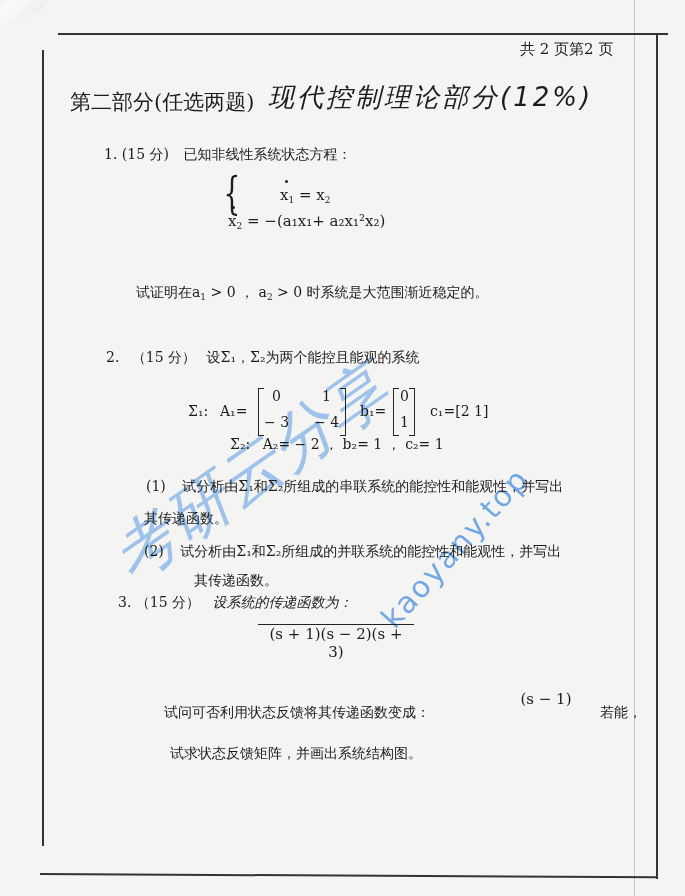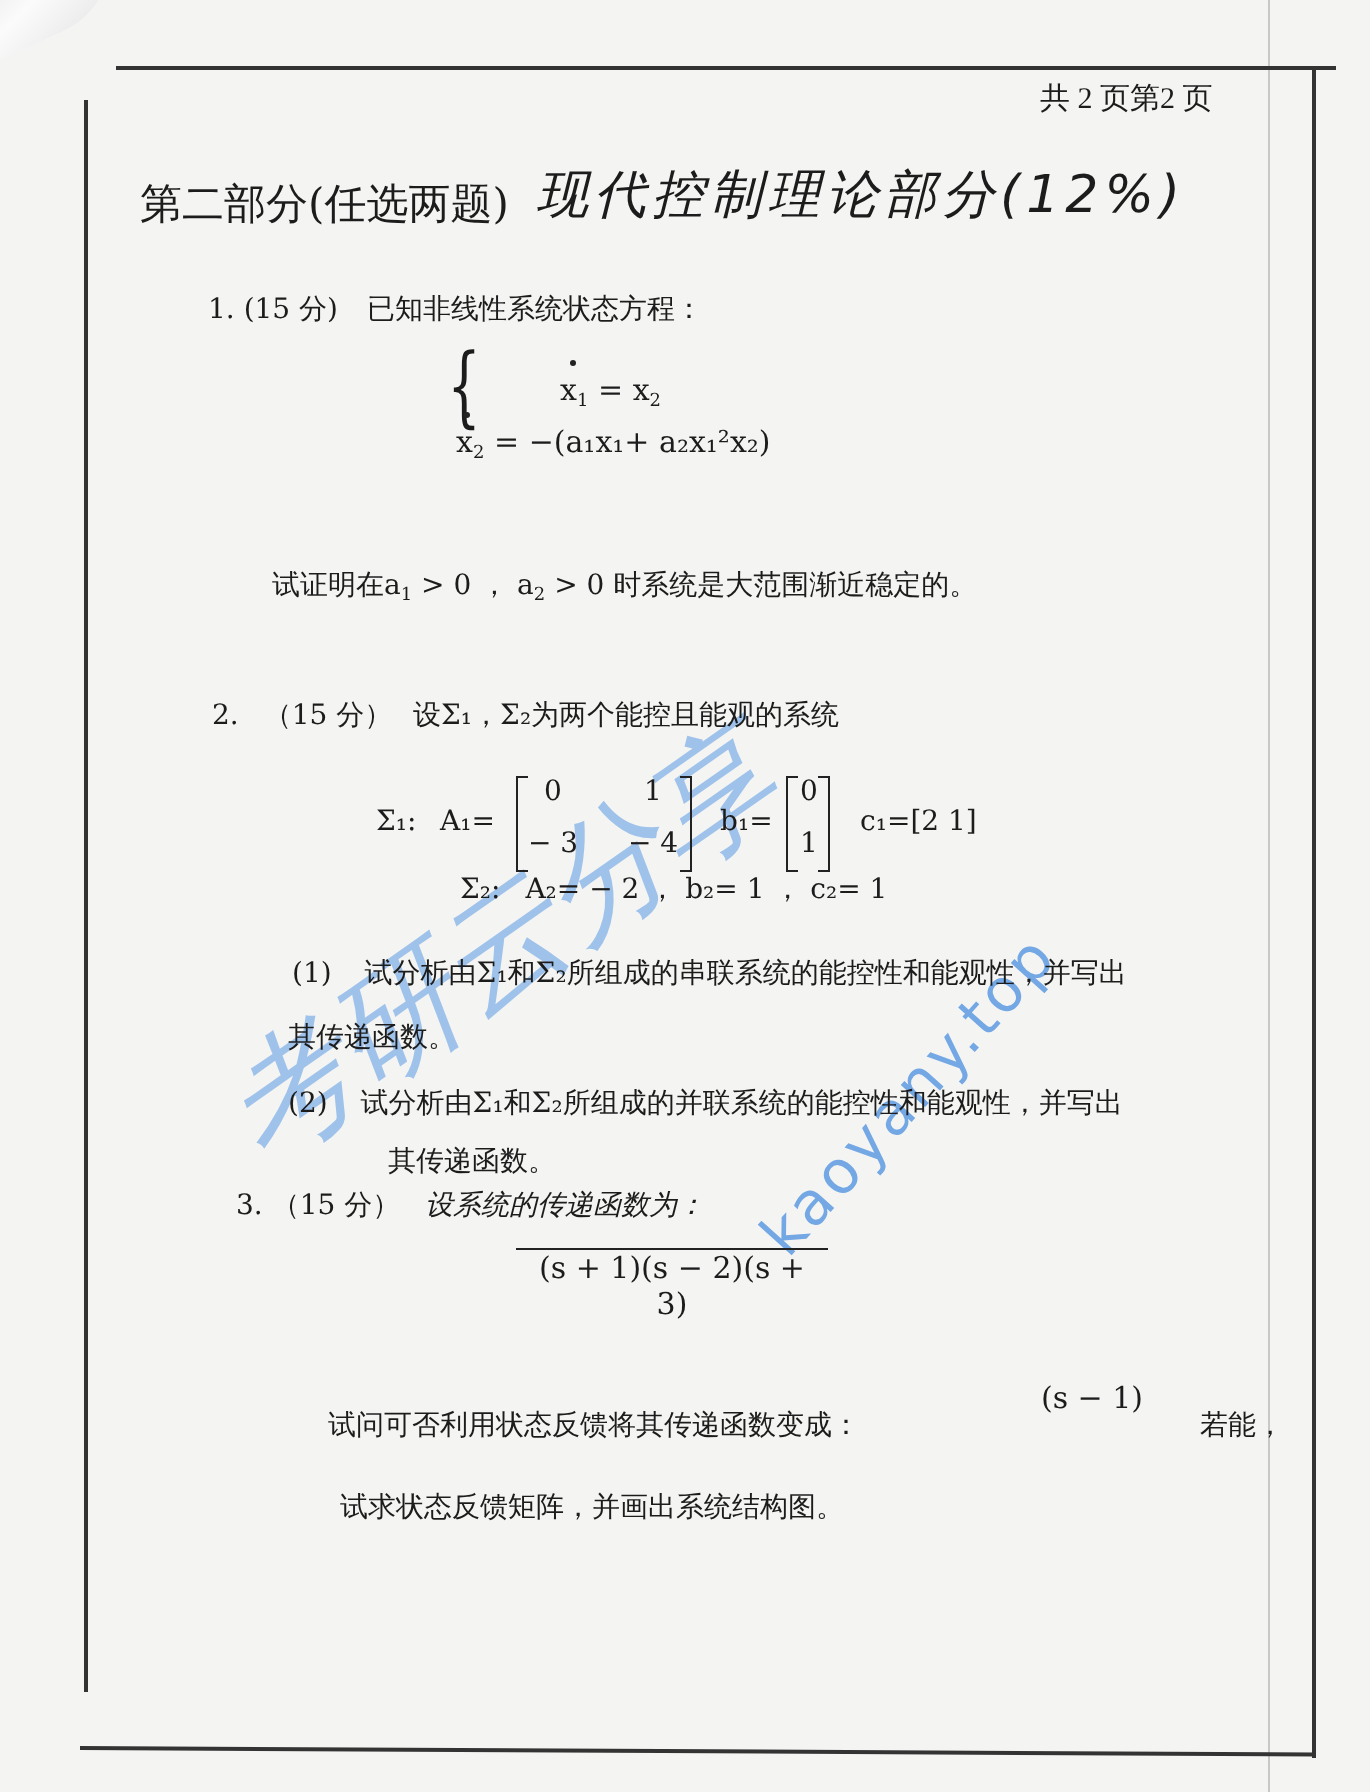--- a/index.html
+++ b/index.html
@@ -14,21 +14,21 @@
     background:linear-gradient(160deg,#d8d8d6 0%,#fbfbfb 60%,#e6e6e6 100%);
     transform:rotate(-25deg); border-radius:0 0 40px 0;
   }
   .frame-top { position:absolute; left:58px; top:33px; width:610px; height:0; border-top:2px solid #333; }
   .frame-left { position:absolute; left:42px; top:50px; width:0; height:796px; border-left:2px solid #333; }
   .frame-right { position:absolute; left:656px; top:33px; width:0; height:846px; border-left:2px solid #333; }
   .frame-bottom { position:absolute; left:40px; top:873px; width:618px; height:0; border-top:2px solid #333; transform:rotate(0.3deg); transform-origin:left; }
   .fold-line { position:absolute; left:634px; top:0; width:0; height:896px; border-left:1px solid #c8c8c8; }
 
   .abs { position:absolute; white-space:nowrap; }
-  .pager { left:520px; top:40px; font-size:15px;font-family:Liberation Serif, serif; }
+  .pager { left:520px; top:40px; font-size:15px; }
   .section { left:70px; top:88px; font-size:21px; }
   .handwritten { left:268px; top:80px; font-size:26px; font-style:italic; font-family:"DejaVu Sans", sans-serif; font-weight:300; letter-spacing:3px; }
 
   .q { font-size:14px; }
   .sub { font-size:9px; vertical-align:-3px; }
 
   .bracket-l { position:absolute; border:1.5px solid #222; border-right:none; width:5px; }
   .bracket-r { position:absolute; border:1.5px solid #222; border-left:none; width:5px; }
   .brace { position:absolute; font-size:44px; font-weight:200; line-height:1; transform:scaleX(0.6); }
   .dot { position:absolute; width:3px; height:3px; background:#222; border-radius:50%; }

